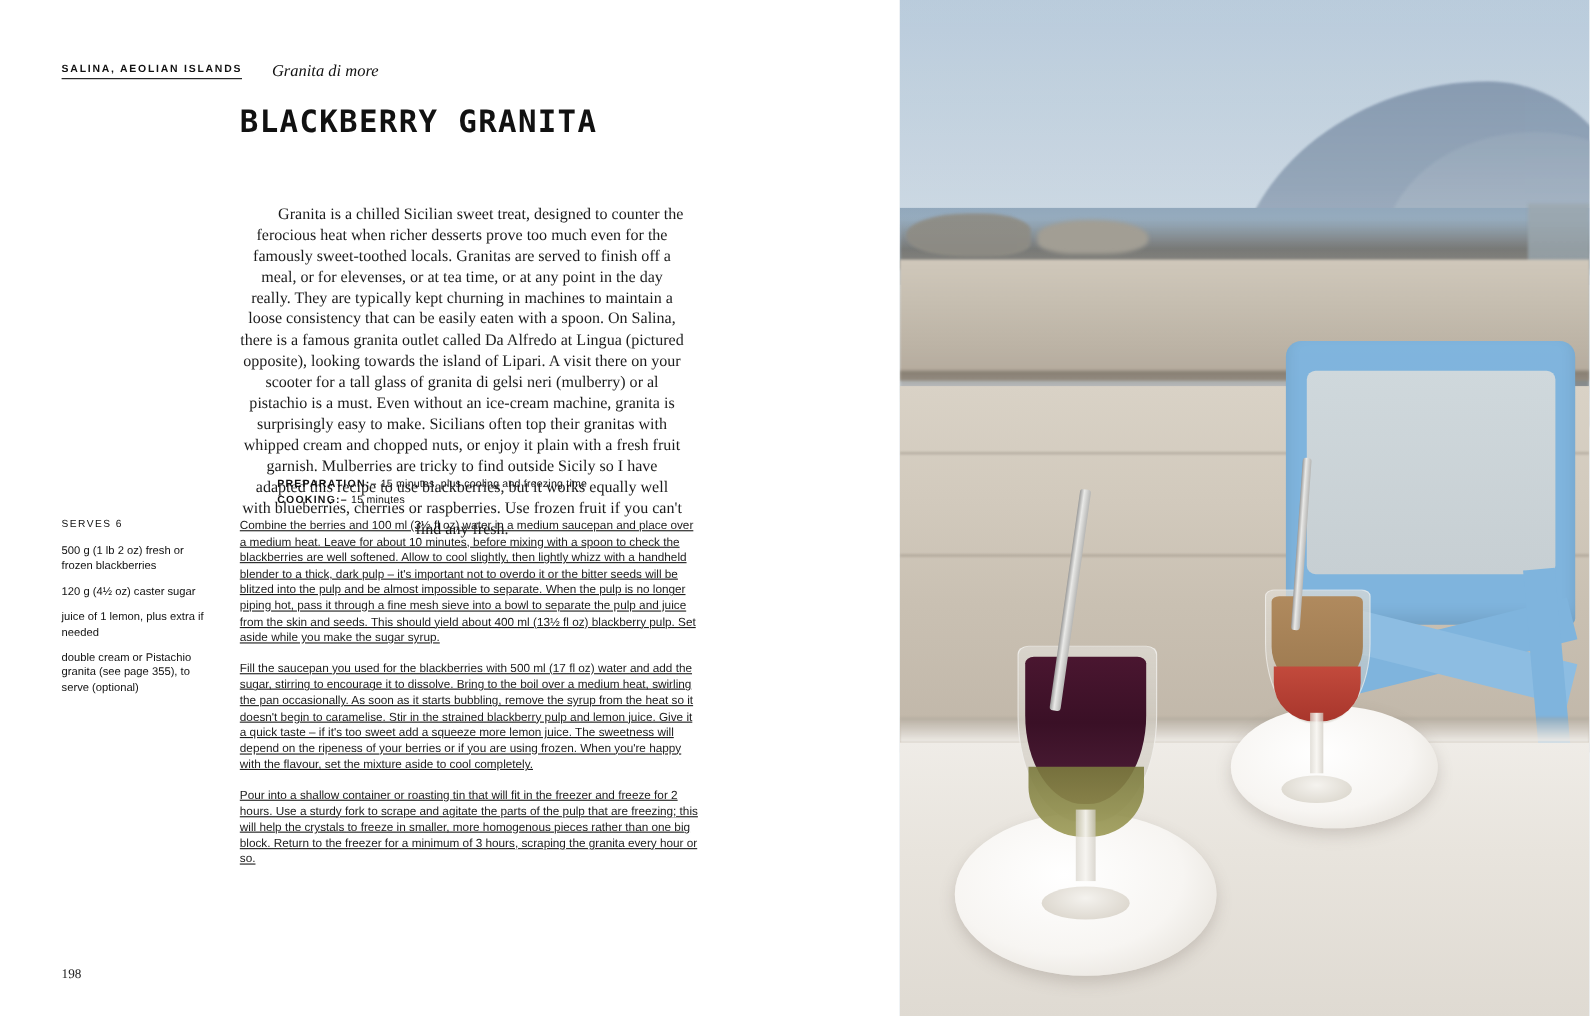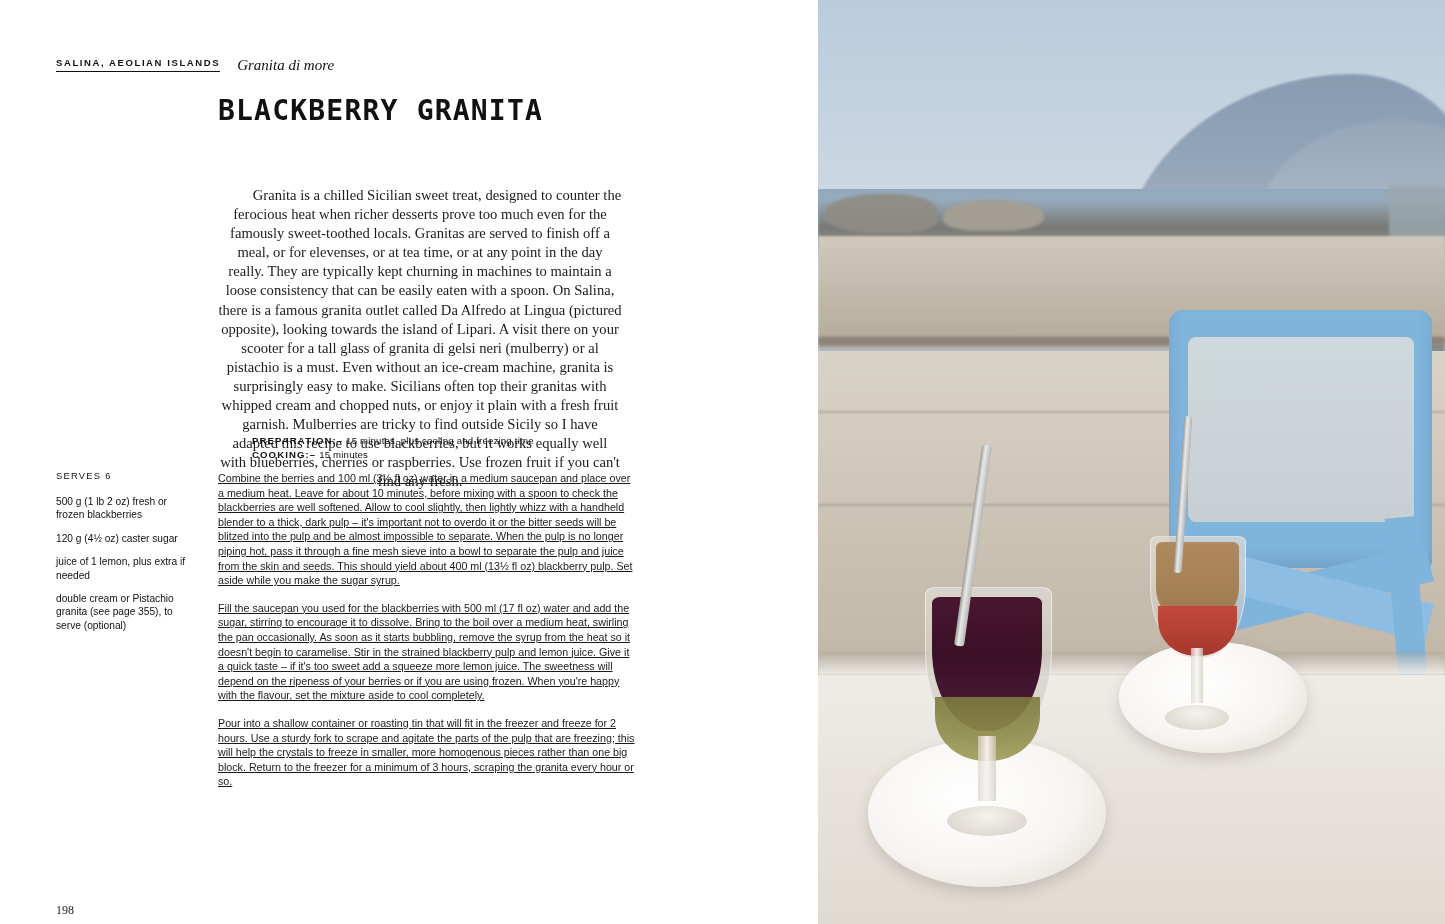--- a/index.html
+++ b/index.html
@@ -43,21 +43,21 @@
     color: #111;
     border-bottom: 1.5px solid #111;
     padding-bottom: 3px;
     line-height: 1;
   }
   .rh-italic {
     font-family: "Liberation Serif", serif;
     font-style: italic;
     font-size: 15px;
     color: #111;
-    margin-left: 17px;
+    margin-left: 27px;
     line-height: 1;
   }
   .recipe-title {
     position: absolute;
     top: 94px;
     left: 218px;
     font-family: "DejaVu Sans Mono", monospace;
     font-weight: bold;
     font-size: 28px;
     letter-spacing: 1.2px;
@@ -121,21 +121,21 @@
     line-height: 14.6px;
     color: #1b1b1b;
   }
   .method p {
     margin: 0 0 13px 0;
     text-decoration: underline;
   }
   .folio {
     position: absolute;
     left: 56px;
-    top: 903px;
+    top: 878px;
     font-family: "Liberation Serif", serif;
     font-size: 12px;
     color: #222;
   }
   
   .page-right {
     position: relative;
     width: 627px;
     height: 924px;
     flex: 0 0 627px;

